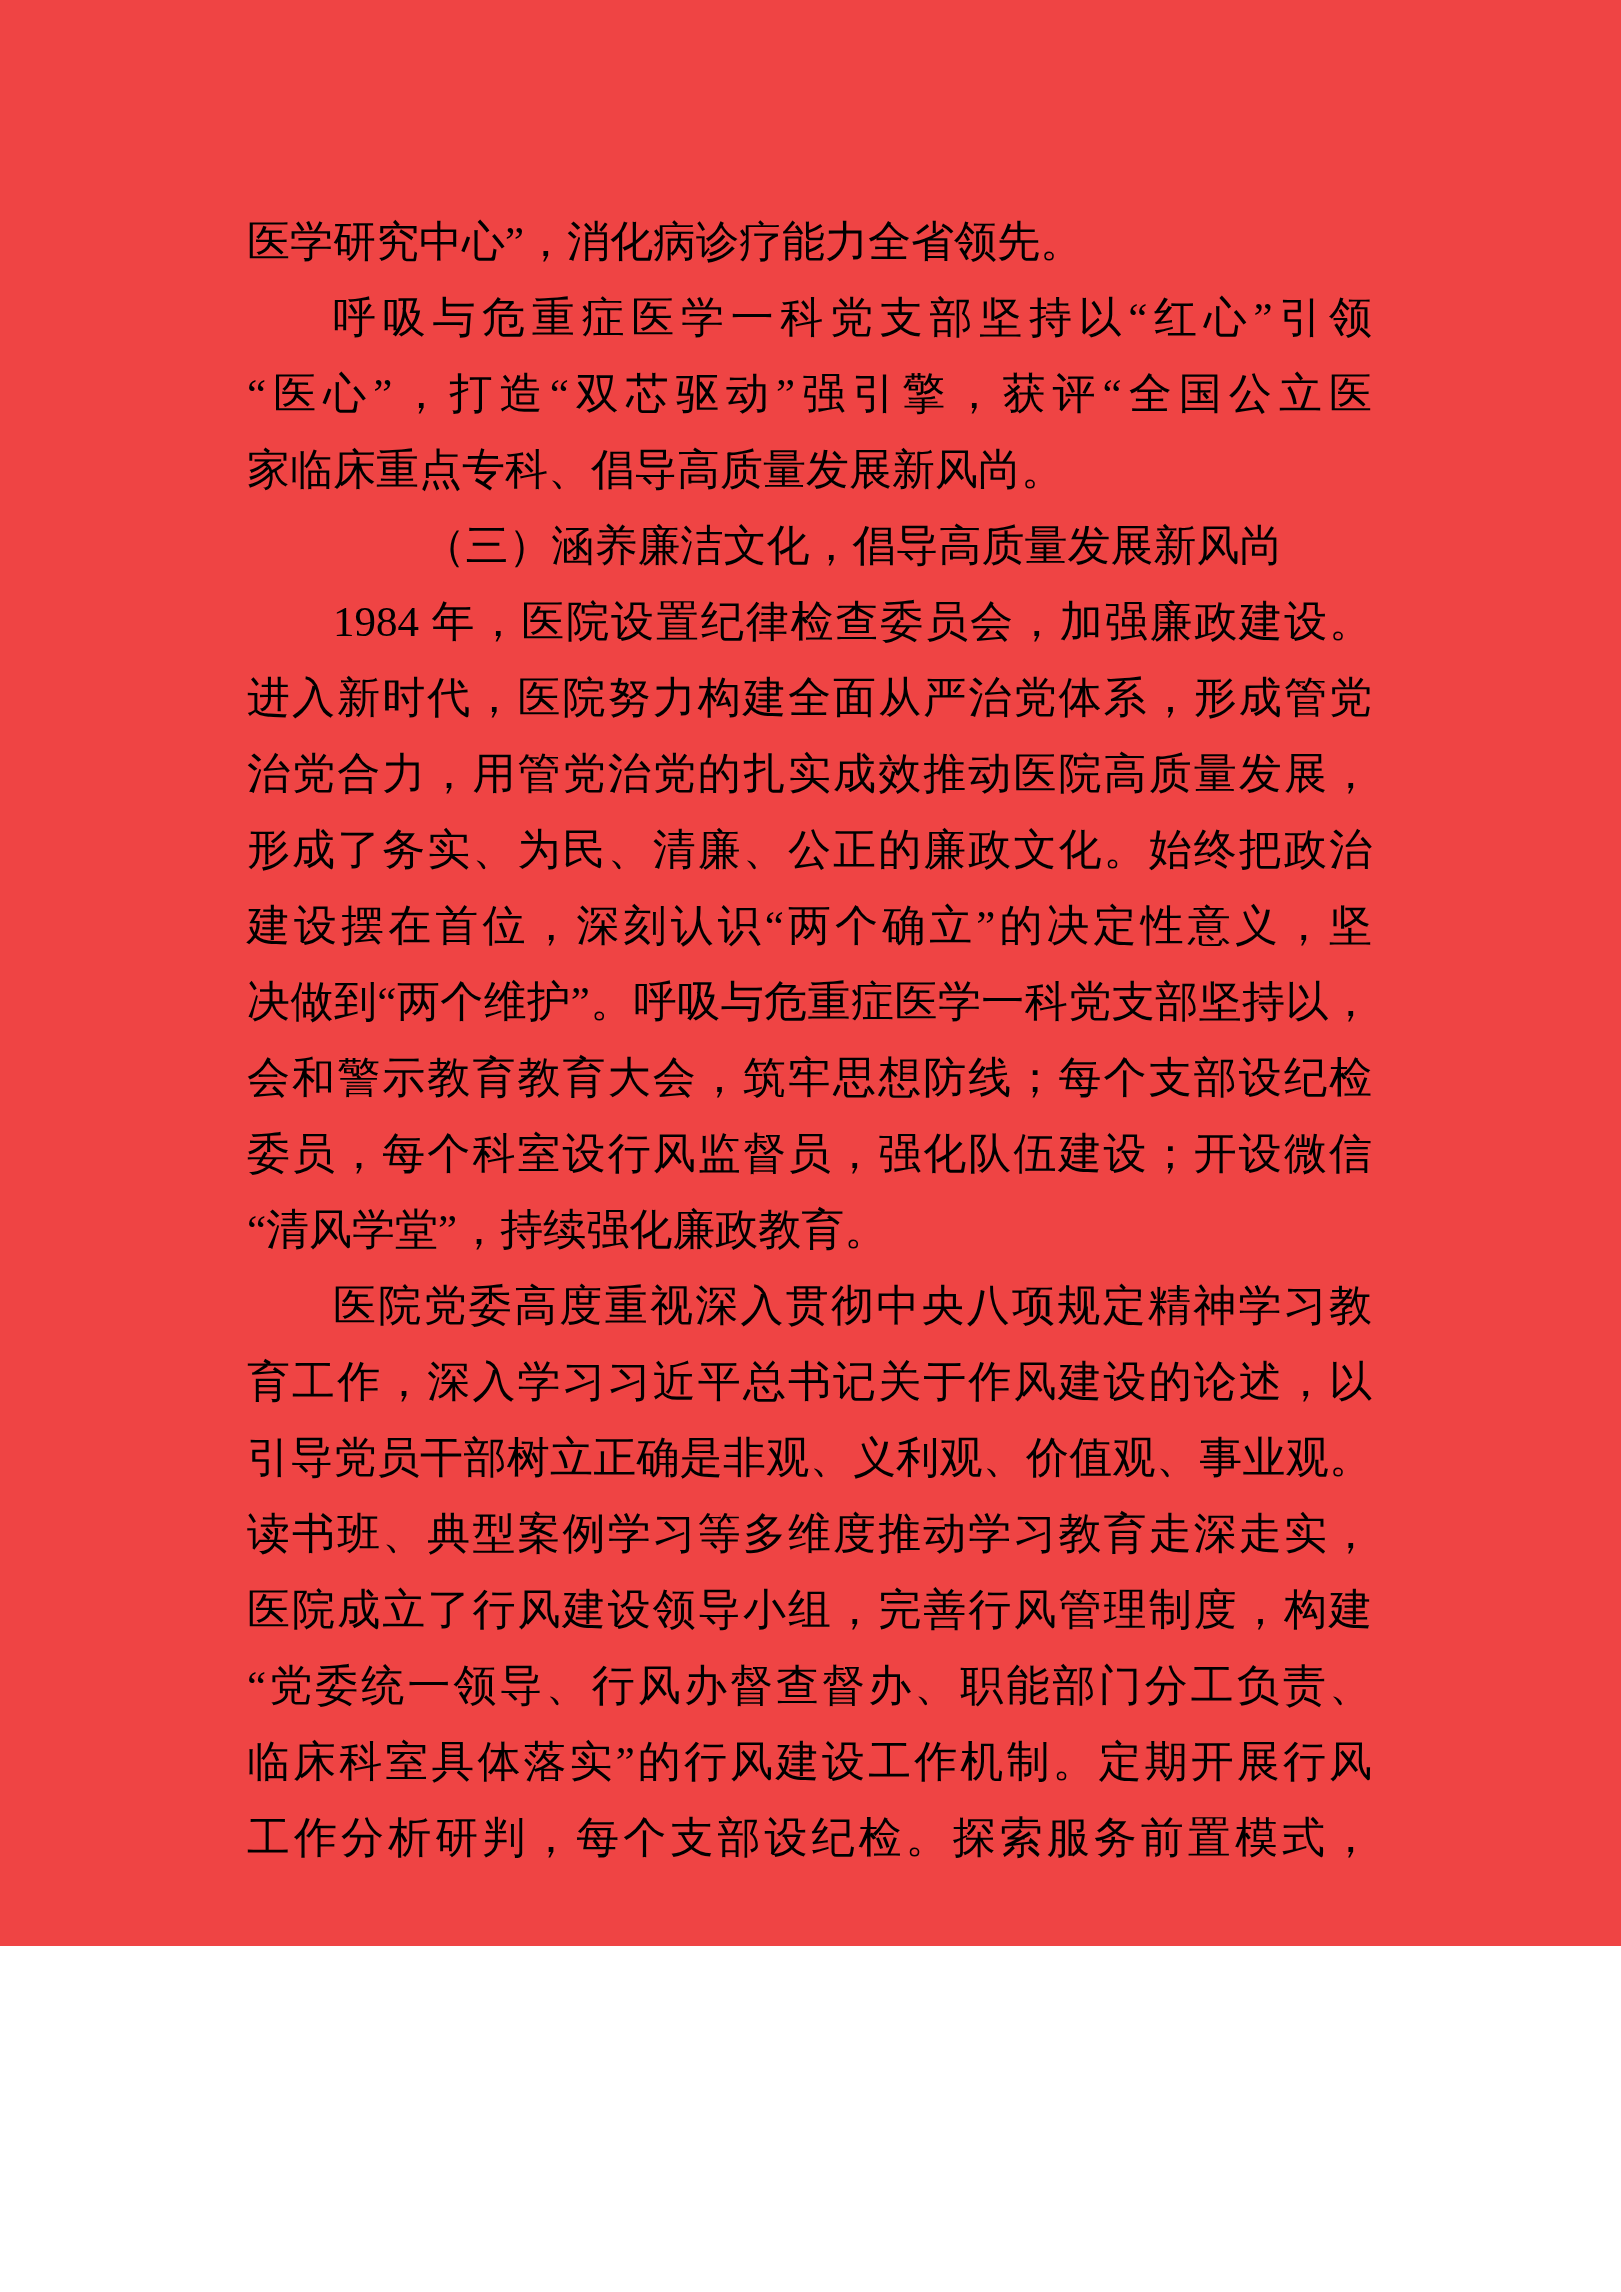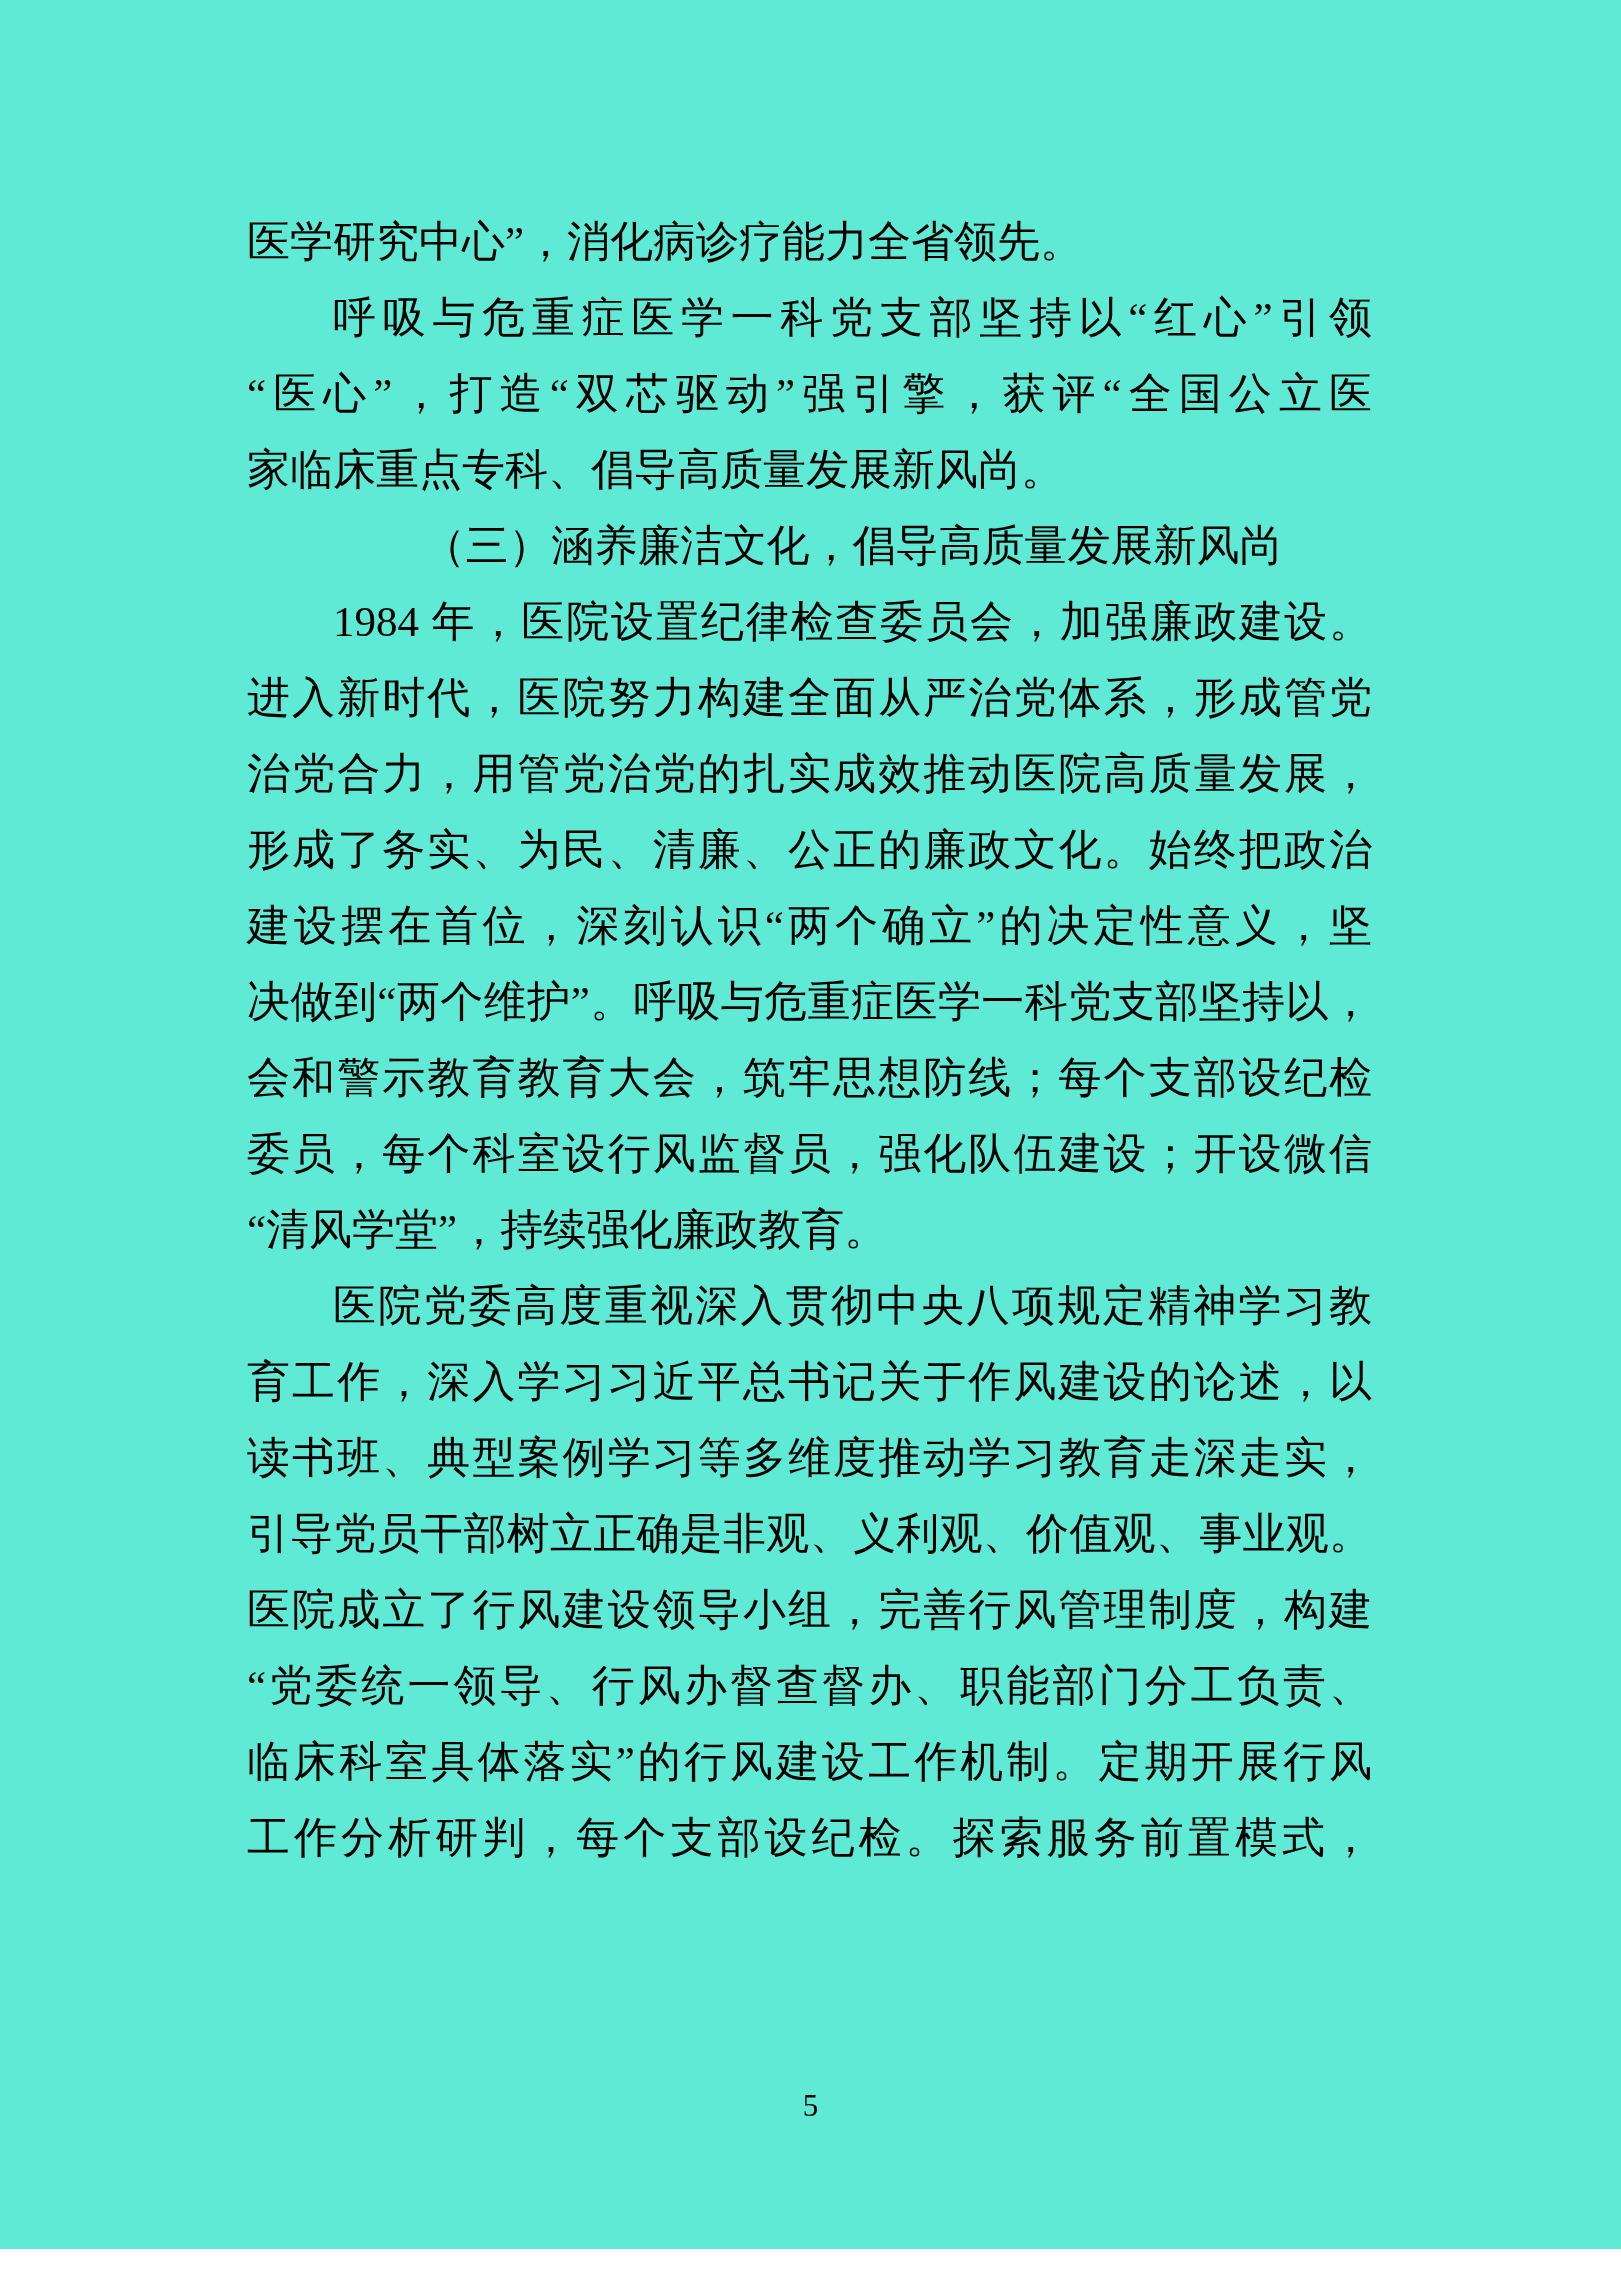--- a/index.html
+++ b/index.html
@@ -3,22 +3,22 @@
 <meta charset="utf-8">
 <style>
   html, body {
     margin: 0;
     padding: 0;
     background: #ffffff;
   }
   .page {
     position: relative;
     width: 1621px;
-    height: 2249px;
-    background: #5eead4;
+    height: 1946px;
+    background: #ef4444;
     color: #000000;
     font-family: "Liberation Serif", "DejaVu Serif", serif;
     overflow: hidden;
   }
   .doc-body {
     position: absolute;
     left: 247px;
     top: 204px;
     width: 1125px;
   }
@@ -68,22 +68,22 @@
       <div class="line fill">进入新时代，医院努力构建全面从严治党体系，形成管党</div>
       <div class="line fill">治党合力，用管党治党的扎实成效推动医院高质量发展，</div>
       <div class="line fill">形成了务实、为民、清廉、公正的廉政文化。始终把政治</div>
       <div class="line fill">建设摆在首位，深刻认识“两个确立”的决定性意义，坚</div>
       <div class="line fill">决做到“两个维护”。呼吸与危重症医学一科党支部坚持以，</div>
       <div class="line fill">会和警示教育教育大会，筑牢思想防线；每个支部设纪检</div>
       <div class="line fill">委员，每个科室设行风监督员，强化队伍建设；开设微信</div>
       <div class="line">“清风学堂”，持续强化廉政教育。</div>
       <div class="line indent fill">医院党委高度重视深入贯彻中央八项规定精神学习教</div>
       <div class="line fill">育工作，深入学习习近平总书记关于作风建设的论述，以</div>
+      <div class="line fill">引导党员干部树立正确是非观、义利观、价值观、事业观。</div>
       <div class="line fill">读书班、典型案例学习等多维度推动学习教育走深走实，</div>
-      <div class="line fill">引导党员干部树立正确是非观、义利观、价值观、事业观。</div>
       <div class="line fill">医院成立了行风建设领导小组，完善行风管理制度，构建</div>
       <div class="line fill">“党委统一领导、行风办督查督办、职能部门分工负责、</div>
       <div class="line fill">临床科室具体落实”的行风建设工作机制。定期开展行风</div>
       <div class="line fill">工作分析研判，每个支部设纪检。探索服务前置模式，</div>
     </div>
   <div class="page-number">5</div>
 </div>
 
 
 </body></html>

